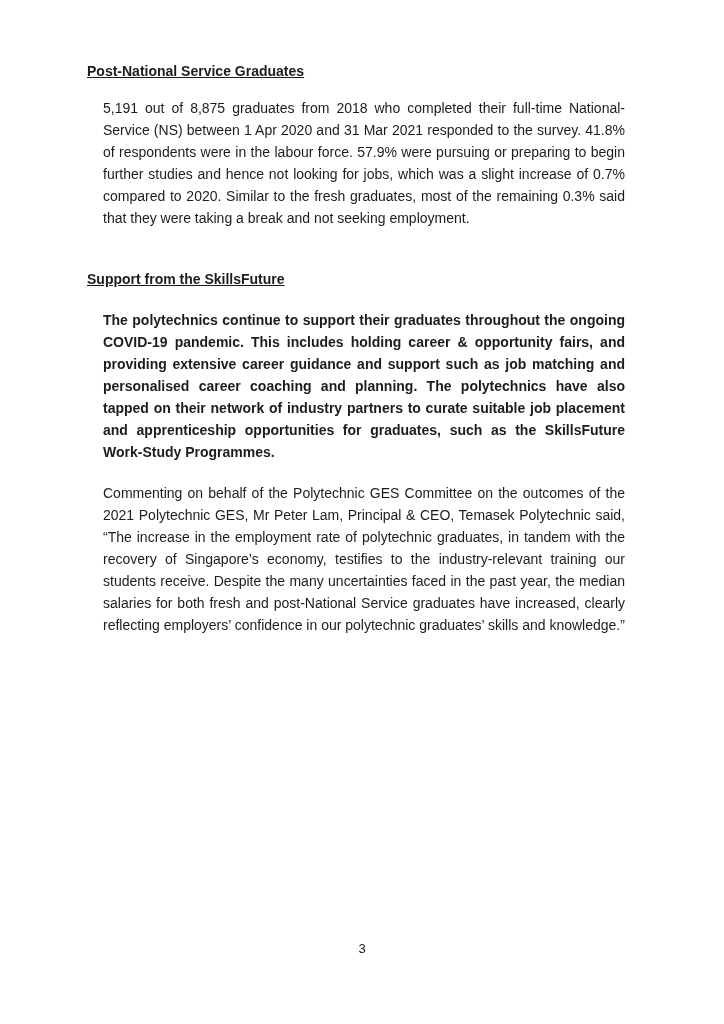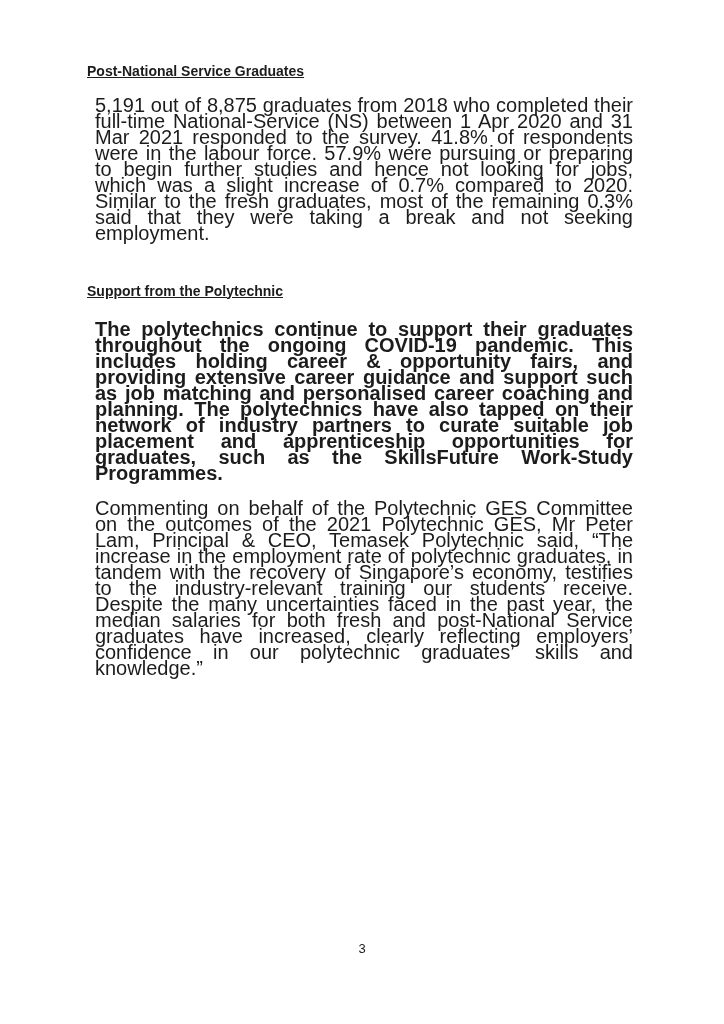--- a/index.html
+++ b/index.html
@@ -29,24 +29,24 @@
     text-decoration: underline;
     margin: 0;
   }
   .heading.first {
     margin-bottom: 16px;
   }
   .heading.second {
     margin-bottom: 21px;
   }
   .para {
-    font-size: 20px;
-    line-height: 16px;
+    font-size: 14px;
+    line-height: 22px;
     text-align: justify;
-    margin: 8px;
+    margin: 16px;
   }
   .para.p1 {
     margin-bottom: 42px;
   }
   .para.p2 {
     margin-bottom: 19px;
     font-weight: bold;
   }
   .footer {
     position: absolute;
@@ -62,21 +62,21 @@
 </head>
 <body>
 
 <div class="page">
   <div class="content">
 
     <p class="heading first">Post-National Service Graduates</p>
 
     <p class="para p1">5,191 out of 8,875 graduates from 2018 who completed their full-time National-Service (NS) between 1 Apr 2020 and 31 Mar 2021 responded to the survey. 41.8% of respondents were in the labour force. 57.9% were pursuing or preparing to begin further studies and hence not looking for jobs, which was a slight increase of 0.7% compared to 2020. Similar to the fresh graduates, most of the remaining 0.3% said that they were taking a break and not seeking employment.</p>
 
-    <p class="heading second">Support from the Polytechnic</p>
+    <p class="heading second">Support from the SkillsFuture</p>
 
     <p class="para p2">The polytechnics continue to support their graduates throughout the ongoing COVID-19 pandemic. This includes holding career &amp; opportunity fairs, and providing extensive career guidance and support such as job matching and personalised career coaching and planning. The polytechnics have also tapped on their network of industry partners to curate suitable job placement and apprenticeship opportunities for graduates, such as the SkillsFuture Work-Study Programmes.</p>
 
     <p class="para p3">Commenting on behalf of the Polytechnic GES Committee on the outcomes of the 2021 Polytechnic GES, Mr Peter Lam, Principal &amp; CEO, Temasek Polytechnic said, “The increase in the employment rate of polytechnic graduates, in tandem with the recovery of Singapore’s economy, testifies to the industry-relevant training our students receive. Despite the many uncertainties faced in the past year, the median salaries for both fresh and post-National Service graduates have increased, clearly reflecting employers’ confidence in our polytechnic graduates’ skills and knowledge.”</p>
 
   </div>
 
   <div class="footer">3</div>
 </div>
 

